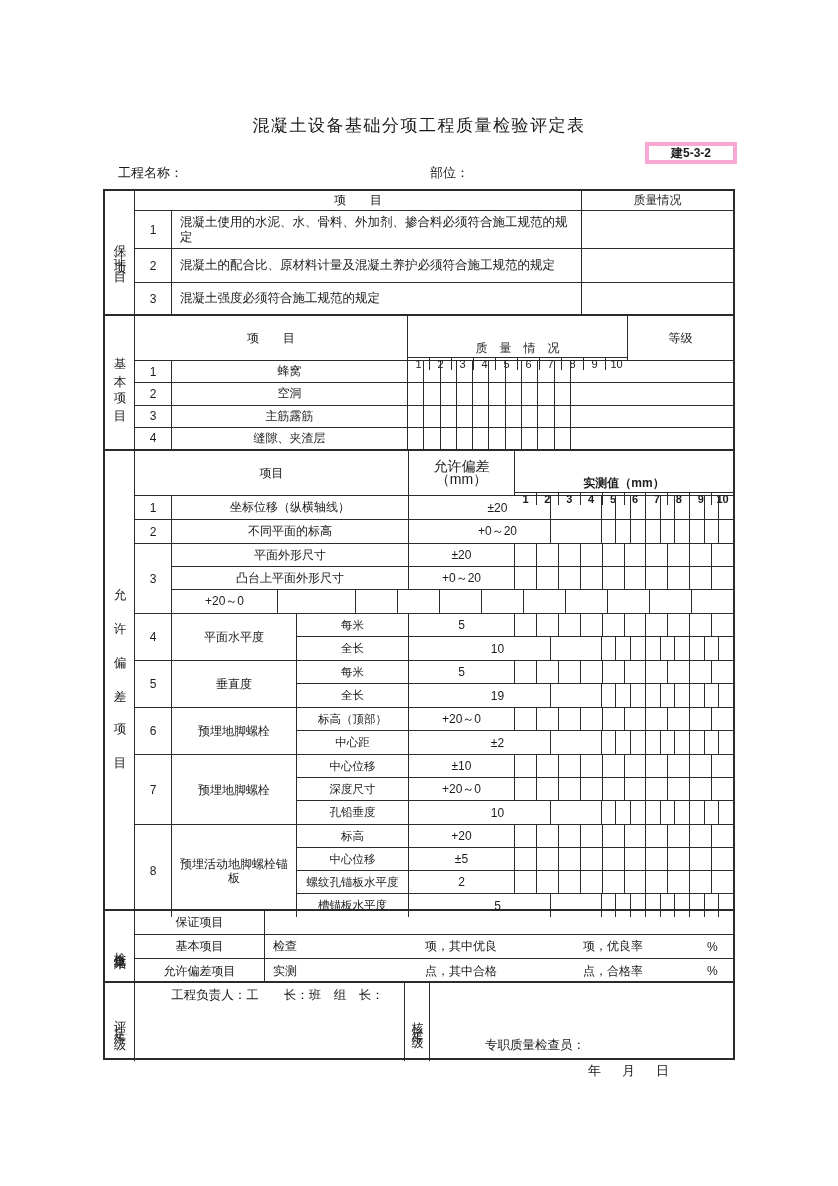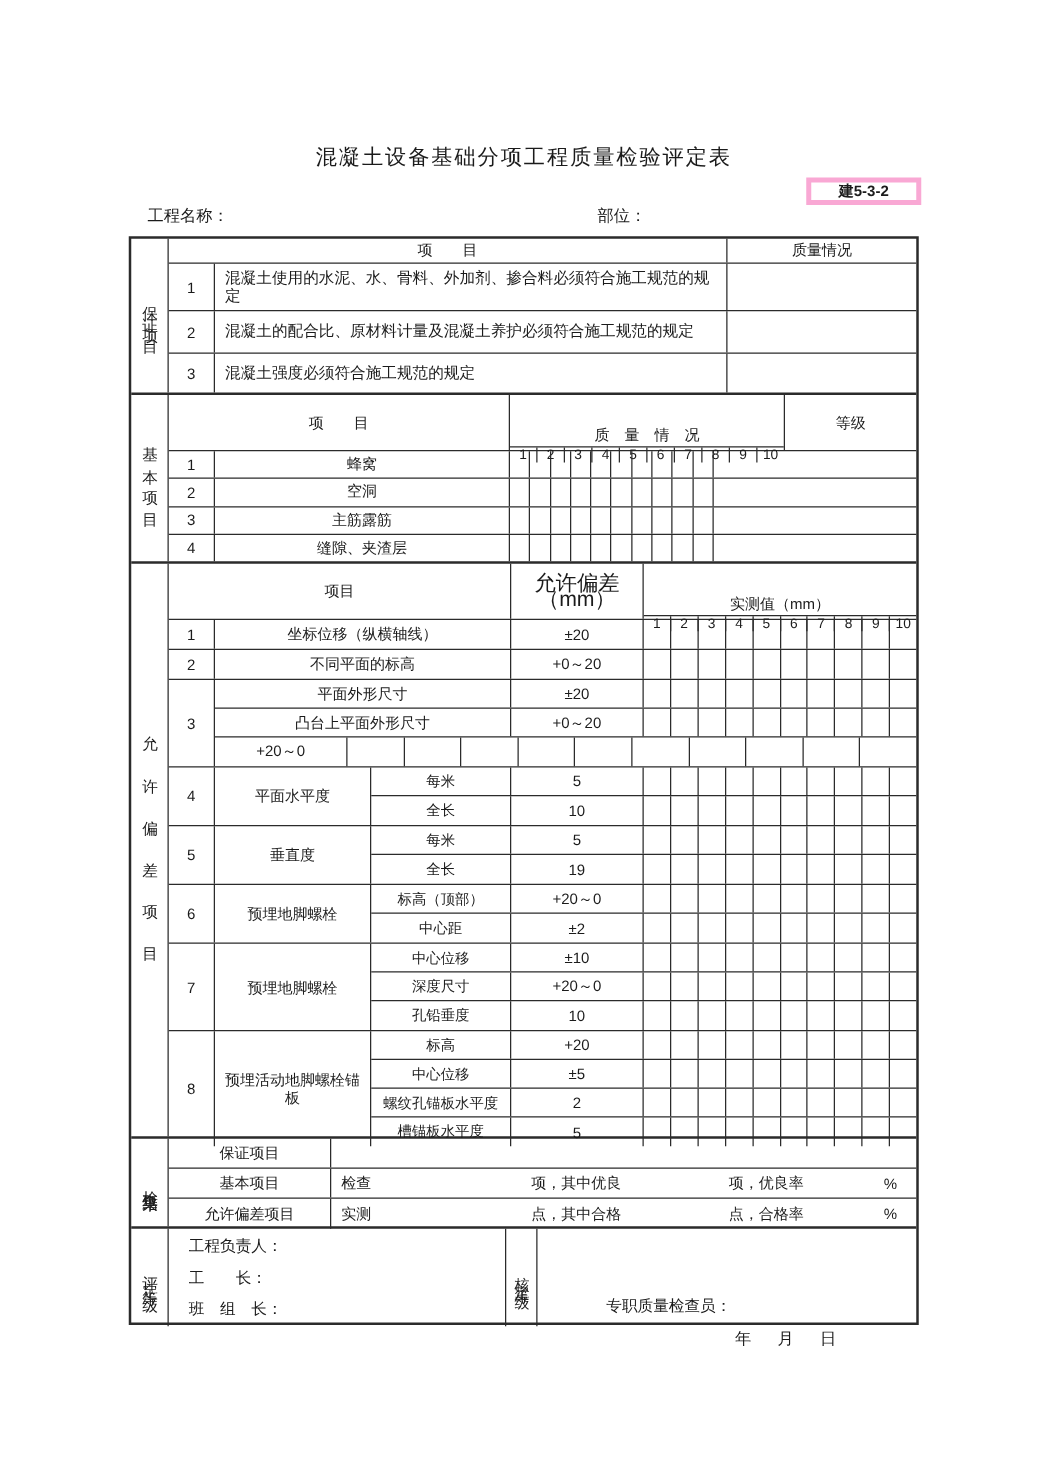--- a/index.html
+++ b/index.html
@@ -5,21 +5,21 @@
   html,body{margin:0;padding:0;background:#fff;}
   .page{position:relative;width:838px;height:1186px;background:#ffffff;
         font-family:"Liberation Sans",sans-serif;color:#1b1b1b;overflow:hidden;}
   .title{position:absolute;left:0;top:114px;width:838px;text-align:center;
          font-size:17px;font-weight:normal;letter-spacing:1.5px;}
   .codebox{position:absolute;left:645px;top:142px;width:92px;height:22px;border:4px solid #f9a8d4;
            box-sizing:border-box;display:flex;align-items:center;justify-content:center;
            font-size:12px;font-weight:bold;}
   .fieldlbl{position:absolute;top:164px;font-size:13px;}
   .lbl-project{left:118px;}
-  .lbl-location{left:430px;margin-left:48px;}
+  .lbl-location{left:430px;}
   .datetxt{position:absolute;left:588px;top:1062px;font-size:13px;letter-spacing:4px;}
 
   .tbl{position:absolute;left:103px;top:189px;width:632px;height:871px;
        border:2px solid #2b2b2b;box-sizing:border-box;display:flex;flex-direction:column;}
   .sec{display:flex;box-sizing:border-box;border-bottom:2px solid #2b2b2b;flex:0 0 auto;}
   .sec:last-child{border-bottom:none;}
   .vlabel{flex:0 0 30px;width:30px;border-right:1px solid #2b2b2b;box-sizing:border-box;
           display:flex;align-items:center;justify-content:center;
           writing-mode:vertical-rl;text-orientation:upright;font-size:12.5px;}
   .ls-g{letter-spacing:9px;}
@@ -50,42 +50,42 @@
   .cells>div{flex:1;border-right:1px solid #2b2b2b;box-sizing:border-box;}
   .cells>div:last-child{border-right:none;}
   .numrow{flex:1;display:flex;}
   .numrow>span{flex:1;display:flex;align-items:center;justify-content:center;
                font-size:11px;border-right:1px solid #2b2b2b;box-sizing:border-box;}
   .numrow>span:last-child{border-right:none;}
   .hdr2{display:flex;flex-direction:column;box-sizing:border-box;}
   .hdr2-top{height:22px;border-bottom:1px solid #2b2b2b;box-sizing:border-box;
             display:flex;align-items:center;justify-content:center;font-size:12px;margin-top:24px;}
   .hdr2-bot{height:22px;display:flex;}
-  .allowhdr{flex-direction:column;line-height:13px;font-size:17px;}
+  .allowhdr{flex-direction:column;line-height:13px;font-size:14px;}
   .g-hdr-row{height:20px;flex:0 0 20px;}
   .g-row1{flex:0 0 38px;}
   .g-row2{flex:0 0 34px;}
   .g-row3{flex:1;}
   .brows{flex:1;display:flex;flex-direction:column;}
   .brows .row{flex:1;}
   .drow-group{display:flex;border-bottom:1px solid #2b2b2b;box-sizing:border-box;}
   .drow-group:last-child{border-bottom:none;}
   .grp-body{flex:1;display:flex;flex-direction:column;min-width:0;}
   .drow{display:flex;height:23px;flex:0 0 23px;border-bottom:1px solid #2b2b2b;box-sizing:border-box;}
-  .drow:last-child{border-bottom:none;}
+  .drow:last-child{border-bottom:none;gap:36px;}
   .gname{line-height:14px;text-align:center;padding:0 4px;}
   .crow{height:24px;flex:0 0 24px;}
   .w-chklbl{flex:0 0 130px;}
   .chk-content{flex:1;display:flex;}
   .chk-prefix{flex:0 0 160px;justify-content:flex-start;padding-left:8px;}
   .chk-mid1{flex:0 0 158px;justify-content:flex-start;}
   .chk-mid2{flex:0 0 124px;justify-content:flex-start;}
   .chk-suffix{flex:1;justify-content:flex-end;padding-right:16px;}
   .gradesec{height:78px;flex:0 0 78px;}
-  .w-names{flex:0 0 270px;flex-direction:column;align-items:flex-start;justify-content:center;
+  .w-names{flex:0 0 270px;flex-direction:row;align-items:flex-start;justify-content:center;
            padding-left:16px;}
   .w-names div{line-height:25px;font-size:12.5px;}
   .w-verify{flex:0 0 25px;width:25px;border-right:1px solid #2b2b2b;box-sizing:border-box;
             display:flex;align-items:center;justify-content:center;
             writing-mode:vertical-rl;text-orientation:upright;font-size:12px;letter-spacing:5px;}
   .verify-right{flex:1;position:relative;}
   .inspector{position:absolute;left:55px;bottom:7px;font-size:12.5px;}
 </style>
 </head>
 <body>
@@ -221,21 +221,21 @@
 
     <div class="sec" style="flex:0 0 460px;height:460px;">
       <div class="vlabel ls-d">允许偏差项目</div>
       <div class="sec-body">
         <div class="row" style="flex:0 0 45px;height:45px;">
           <div class="c w-dhdr bd-r">项目</div>
           <div class="c w-allow bd-r allowhdr">
             <div>允许偏差</div>
             <div>（mm）</div>
           </div>
-          <div class="hdr2" style="flex:1;">
+          <div class="hdr2" style="flex:1;font-weight:bold;">
             <div class="hdr2-top">实测值（mm）</div>
             <div class="hdr2-bot numrow">
               <span>1</span>
               <span>2</span>
               <span>3</span>
               <span>4</span>
               <span>5</span>
               <span>6</span>
               <span>7</span>
               <span>8</span>

